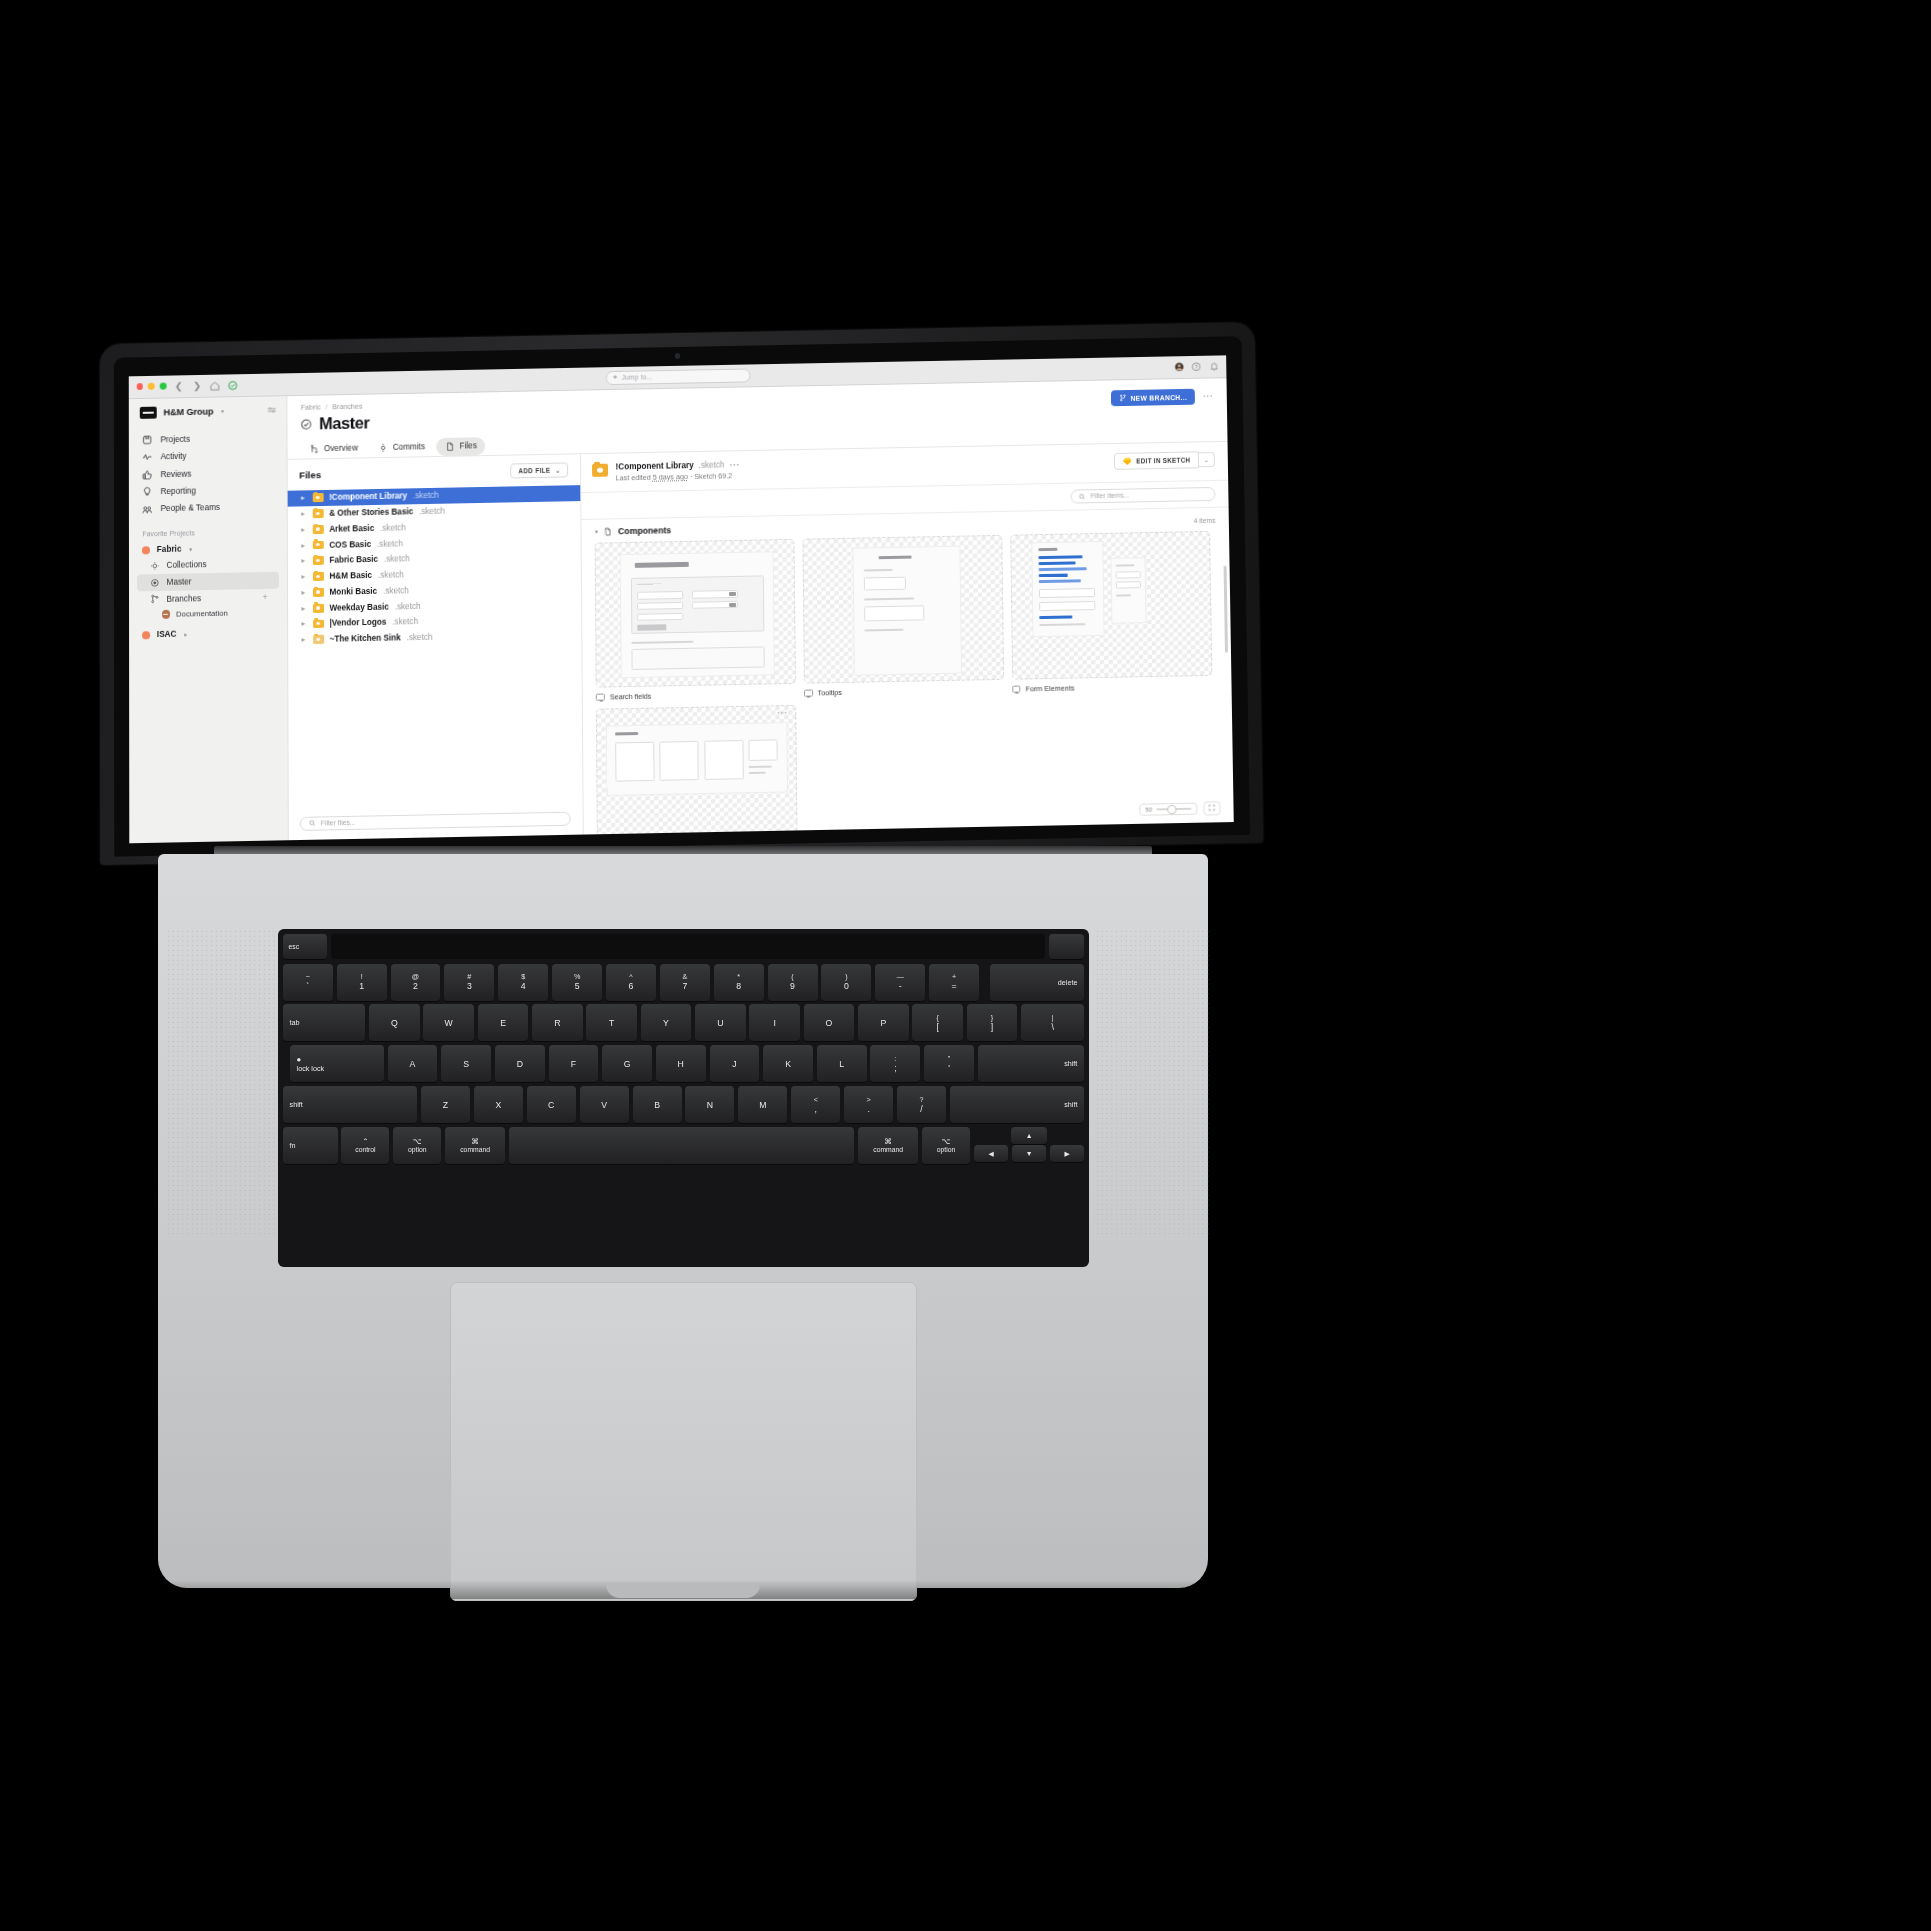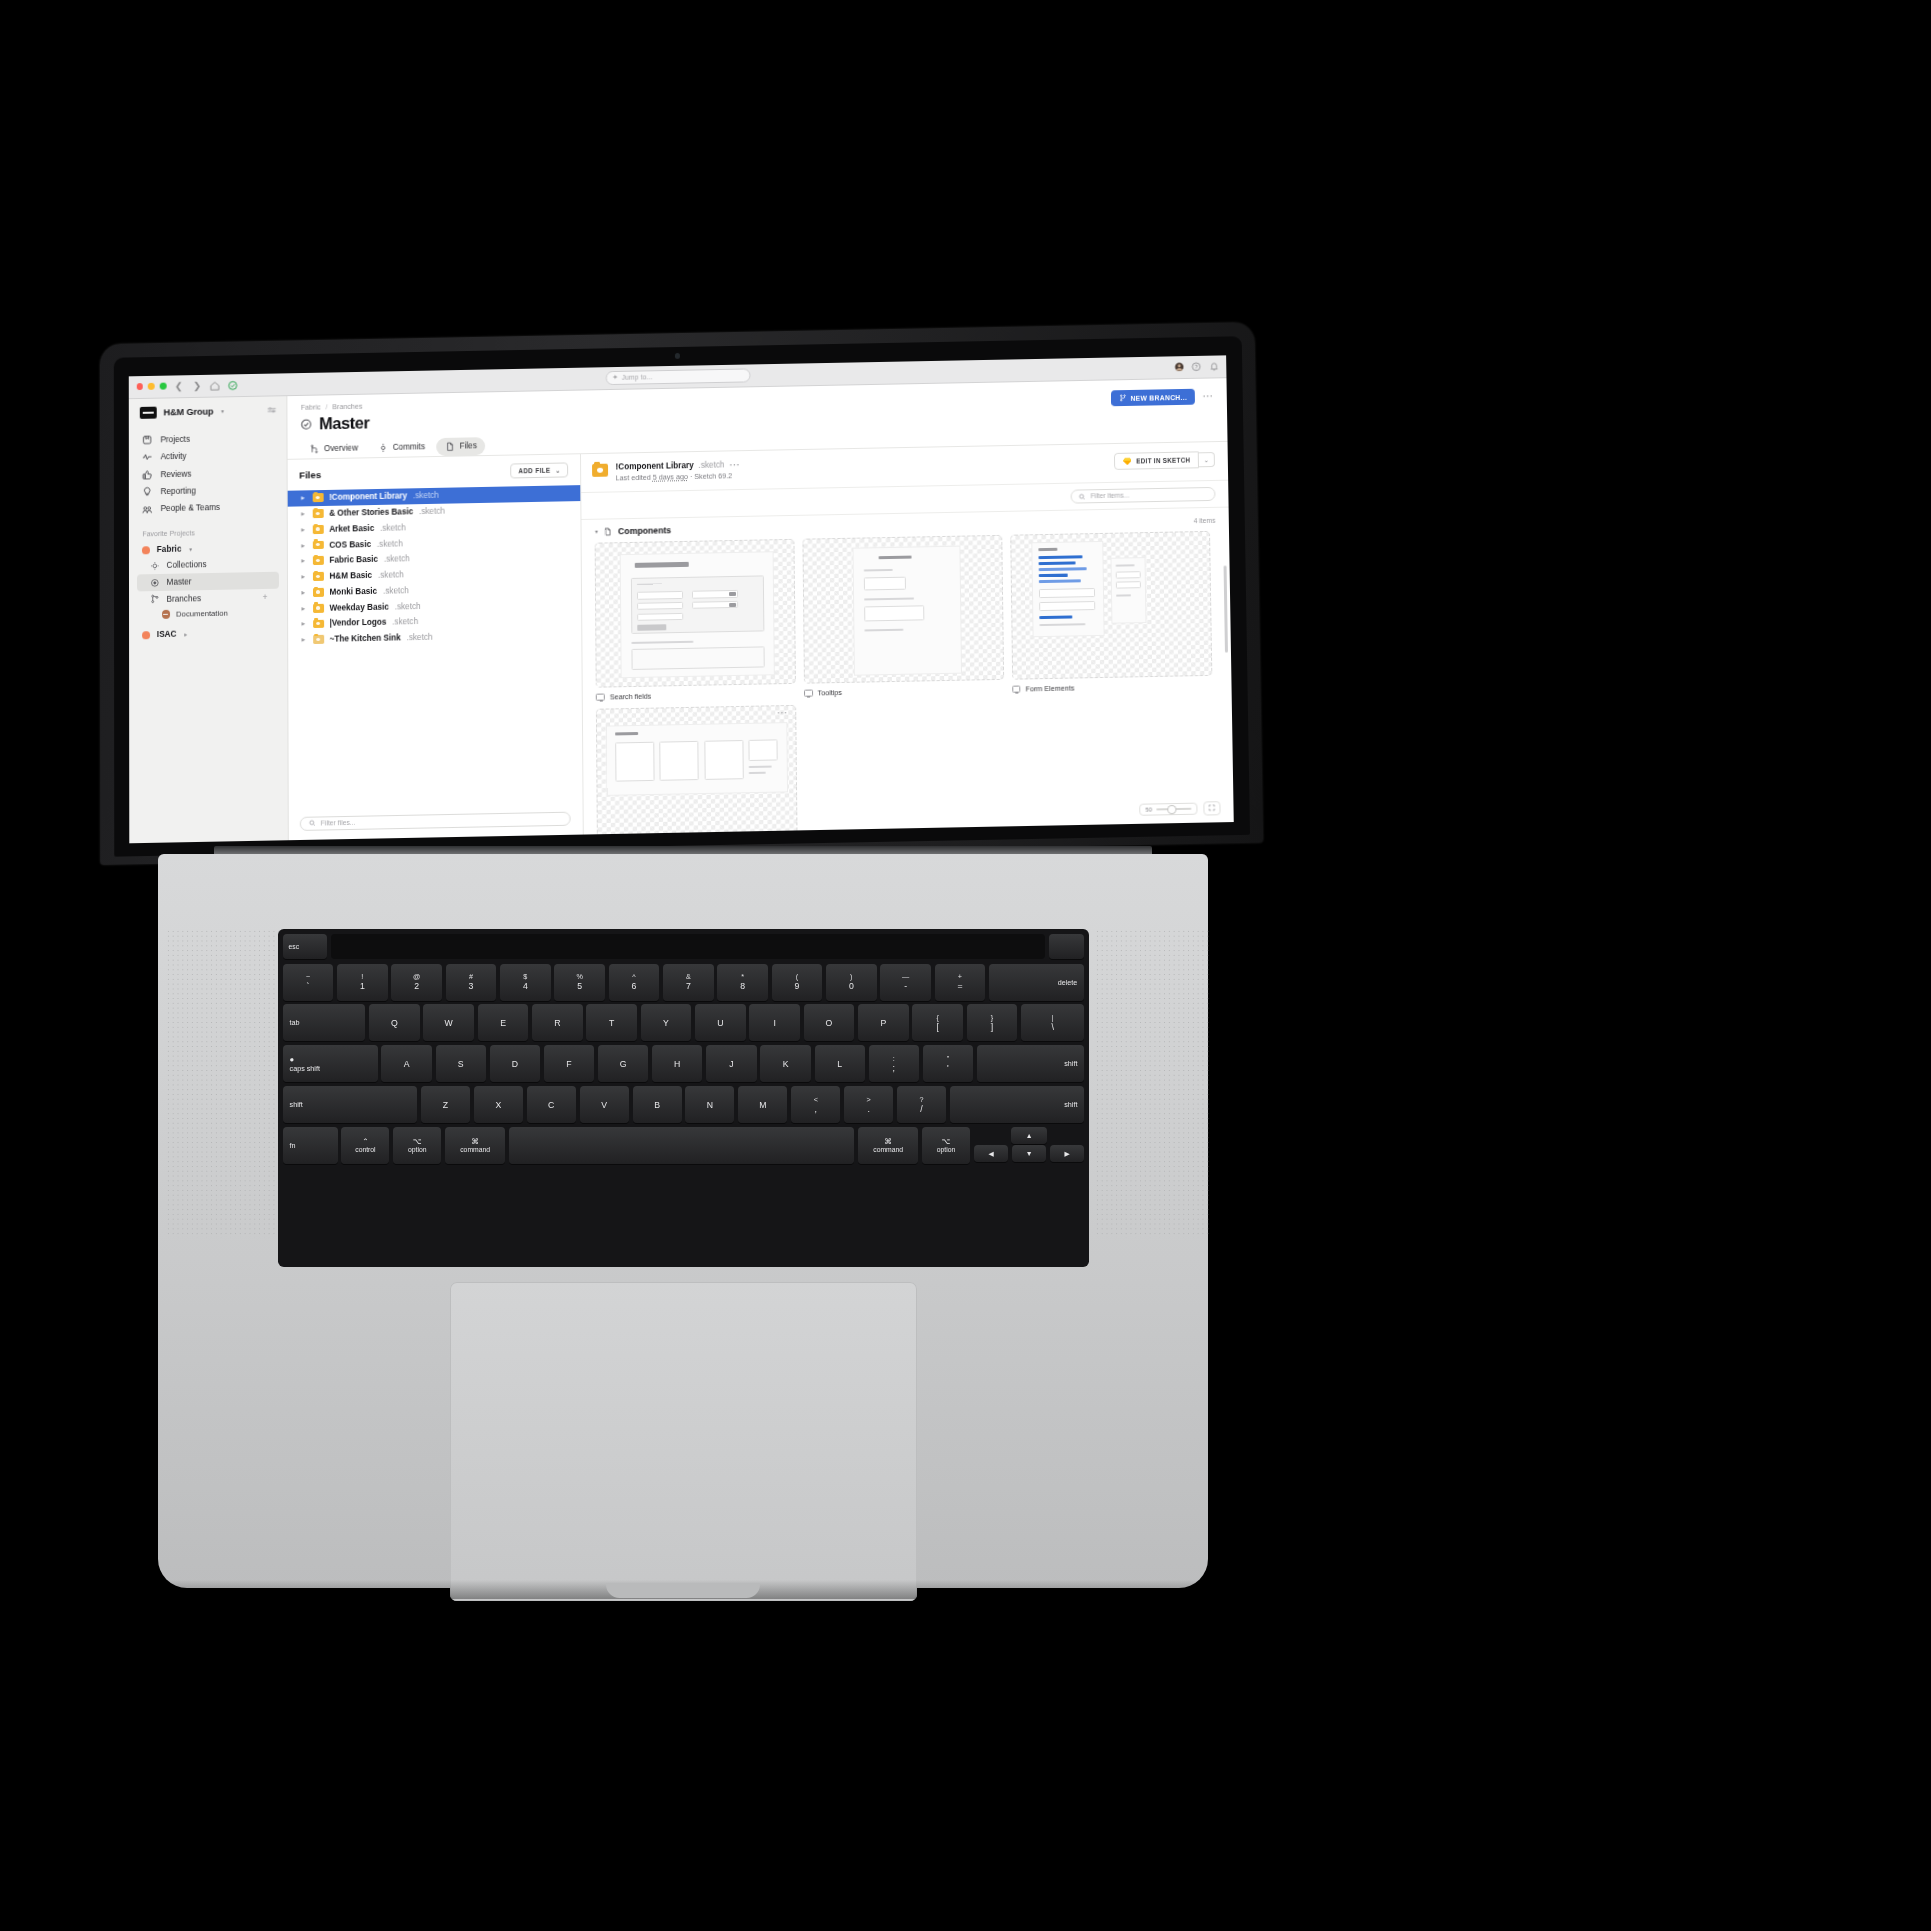--- a/index.html
+++ b/index.html
@@ -191,21 +191,21 @@
   .speaker-l { left:166px; } .speaker-r { left:1095px; }
   .kbd { position:absolute; left:278px; top:929px; width:811px; height:338px;
     background:#151517; border-radius:5.8px; padding:4.8px; }
   .krow { display:flex; gap:3.9px; margin-bottom:3.9px; }
   .key { background:linear-gradient(180deg,#37383a,#212123); border-radius:3.9px; color:#e8e8ea;
     font-size:8.7px; display:flex; align-items:center; justify-content:center; height:37px; flex:1;
     box-shadow: 0 1px 0 #0a0a0b; }
   .key.sm { font-size:6.8px; }
   .key .stack { display:flex; flex-direction:column; align-items:center; line-height:1.15; }
   .key .stack .up { font-size:7.2px; opacity:.95;}
-  .key.w12 { flex:1.25;} .key.w15{flex:1.5;} .key.w17{flex:1.75;} .key.w2{flex:2;}
+  .key.w12 { flex:1.25;} .key.w15{flex:1.5;} .key.w17{flex:1.75;margin-left:7px;} .key.w2{flex:2;}
   .key.w25{flex:2.6;} .key.spacebar{flex:7.2;}
   .key.lbl { justify-content:flex-start; padding-left:6.8px; font-size:7.2px;}
   .key.lbl-r { justify-content:flex-end; padding-right:6.8px; font-size:7.2px;}
   .touchbar { display:flex; gap:3.9px; margin-bottom:4.8px;}
   .tb-mid { flex:1; background:#0d0d0e; border-radius:3.9px; height:25px;}
   .key.tb { height:25px; flex:0 0 44px; font-size:6.8px;}
   .key.tb2 { height:25px; flex:0 0 35px;}
   .arrows { display:flex; flex-direction:column; flex:2.3; gap:1.9px;}
   .arrows .top { display:flex; justify-content:center;}
   .arrows .top .key { height:16.4px; flex:0 0 33%; font-size:6.8px;}
@@ -821,21 +821,21 @@
             <span class="up">|</span>
             <span>\</span>
           </span>
         </div>
     </div>
 
     <div class="krow">
       <div class="key w17 lbl">
           <span style="display:flex;flex-direction:column;align-items:flex-start">
             <span style="font-size:7.7px">●</span>
-            <span>caps shift</span>
+            <span>lock lock</span>
           </span>
         </div>
       <div class="key">A</div>
       <div class="key">S</div>
       <div class="key">D</div>
       <div class="key">F</div>
       <div class="key">G</div>
       <div class="key">H</div>
       <div class="key">J</div>
       <div class="key">K</div>

